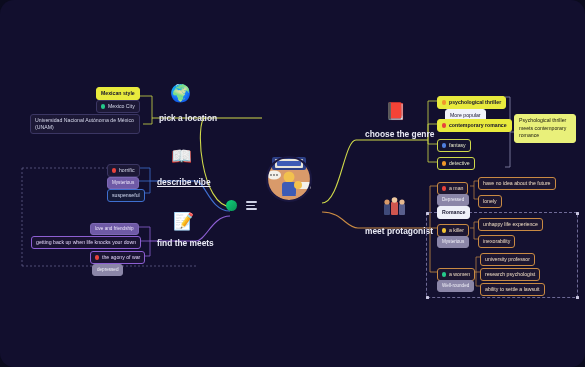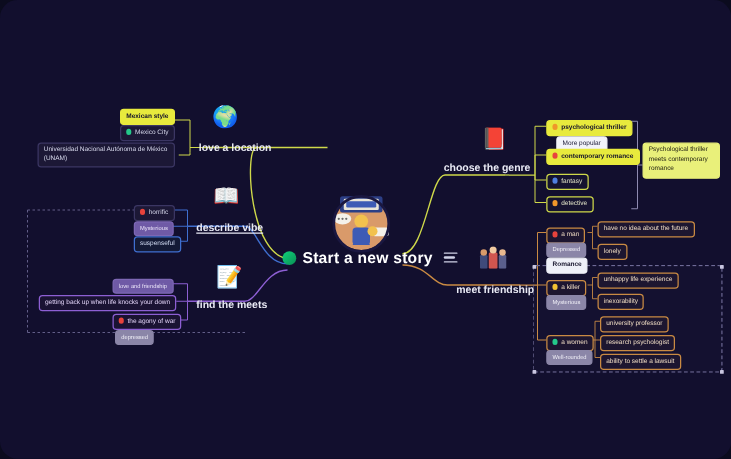--- a/index.html
+++ b/index.html
@@ -150,32 +150,31 @@
         <circle cx="16" cy="23" r=".9" fill="#6b6b6b"></circle>
         <circle cx="19" cy="23" r=".9" fill="#6b6b6b"></circle>
       <rect x="40" y="30" width="13" height="7" rx="2" fill="#f4f1ea"></rect>
       <circle cx="40" cy="33" r="4" fill="#f2c14e"></circle>
       <circle cx="31" cy="27" r="22" fill="none" stroke="#1a1740" stroke-width="2.2"></circle>
     </svg>
   </div>
 
   <div id="root-node">
     <span id="root-dot"></span>
-    <span>Start a new story</span>
     <span id="root-menu">
         <i></i>
         <i></i>
         <i></i>
       </span>
   </div>
 
   <div class="branch-icon" style="left:170px;top:85px;">
     <span>🌍</span>
   </div>
-  <div class="branch-label" style="left:159px;top:113px;">love a location</div>
+  <div class="branch-label" style="left:159px;top:113px;">pick a location</div>
 
   <div class="chip chip-hl-yellow" style="left:96px;top:87px;">Mexican style</div>
   <div class="chip chip-dark" style="left:96px;top:100px;">
     <span class="bullet b-green"></span><span>Mexico City</span>
   </div>
   <div class="chip chip-dark wrap" style="left:30px;top:114px;width:110px;">Universidad Nacional Autónoma de México (UNAM)</div>
 
   <div class="branch-icon" style="left:171px;top:148px;">
     <span>📖</span>
   </div>
@@ -195,21 +194,21 @@
   <div class="chip chip-hl-violet" style="left:90px;top:223px;">love and friendship</div>
   <div class="chip chip-outline-purple" style="left:31px;top:236px;">getting back up when life knocks your down</div>
   <div class="chip chip-outline-purple" style="left:90px;top:251px;">
     <span class="bullet b-red"></span><span>the agony of war</span>
   </div>
   <div class="chip chip-hl-grey" style="left:92px;top:264px;">depressed</div>
 
   <div class="branch-icon" style="left:385px;top:103px;">
     <span>📕</span>
   </div>
-  <div class="branch-label" style="left:355px;top:129px;text-align:right;">choose the genre</div>
+  <div class="branch-label" style="left:365px;top:129px;text-align:right;">choose the genre</div>
 
   <div class="chip chip-hl-yellow" style="left:437px;top:96px;">
     <span class="bullet b-orange"></span><span>psychological thriller</span>
   </div>
   <div class="chip chip-hl-plain" style="left:445px;top:109px;">More popular</div>
   <div class="chip chip-hl-yellow" style="left:437px;top:119px;">
     <span class="bullet b-red"></span><span>contemporary romance</span>
   </div>
   <div class="chip chip-outline-yellow" style="left:437px;top:139px;">
     <span class="bullet b-blue"></span><span>fantasy</span>
@@ -222,21 +221,21 @@
   <div class="branch-icon" style="left:383px;top:197px;">
     <svg width="24" height="18" viewBox="0 0 24 18">
       <rect x="1" y="7" width="6" height="11" rx="1" fill="#3f4a7a"></rect>
       <circle cx="4" cy="5" r="2.6" fill="#d99a6a"></circle>
       <rect x="8" y="5" width="7" height="13" rx="1" fill="#d0564f"></rect>
       <circle cx="11.5" cy="3" r="2.8" fill="#f0c9a0"></circle>
       <rect x="16" y="7" width="6" height="11" rx="1" fill="#5a5f8c"></rect>
       <circle cx="19" cy="5" r="2.6" fill="#e8b98f"></circle>
     </svg>
   </div>
-  <div class="branch-label" style="left:365px;top:226px;">meet friendship</div>
+  <div class="branch-label" style="left:365px;top:226px;">meet protagonist</div>
 
   <div class="selection-box" style="left:426px;top:212px;width:150px;height:84px;">
     <span class="h" style="left:-1.5px;top:-1.5px;"></span>
     <span class="h" style="right:-1.5px;top:-1.5px;"></span>
     <span class="h" style="left:-1.5px;bottom:-1.5px;"></span>
     <span class="h" style="right:-1.5px;bottom:-1.5px;"></span>
   </div>
 
   <div class="chip chip-outline-orange" style="left:437px;top:182px;">
     <span class="bullet b-red"></span><span>a man</span>

